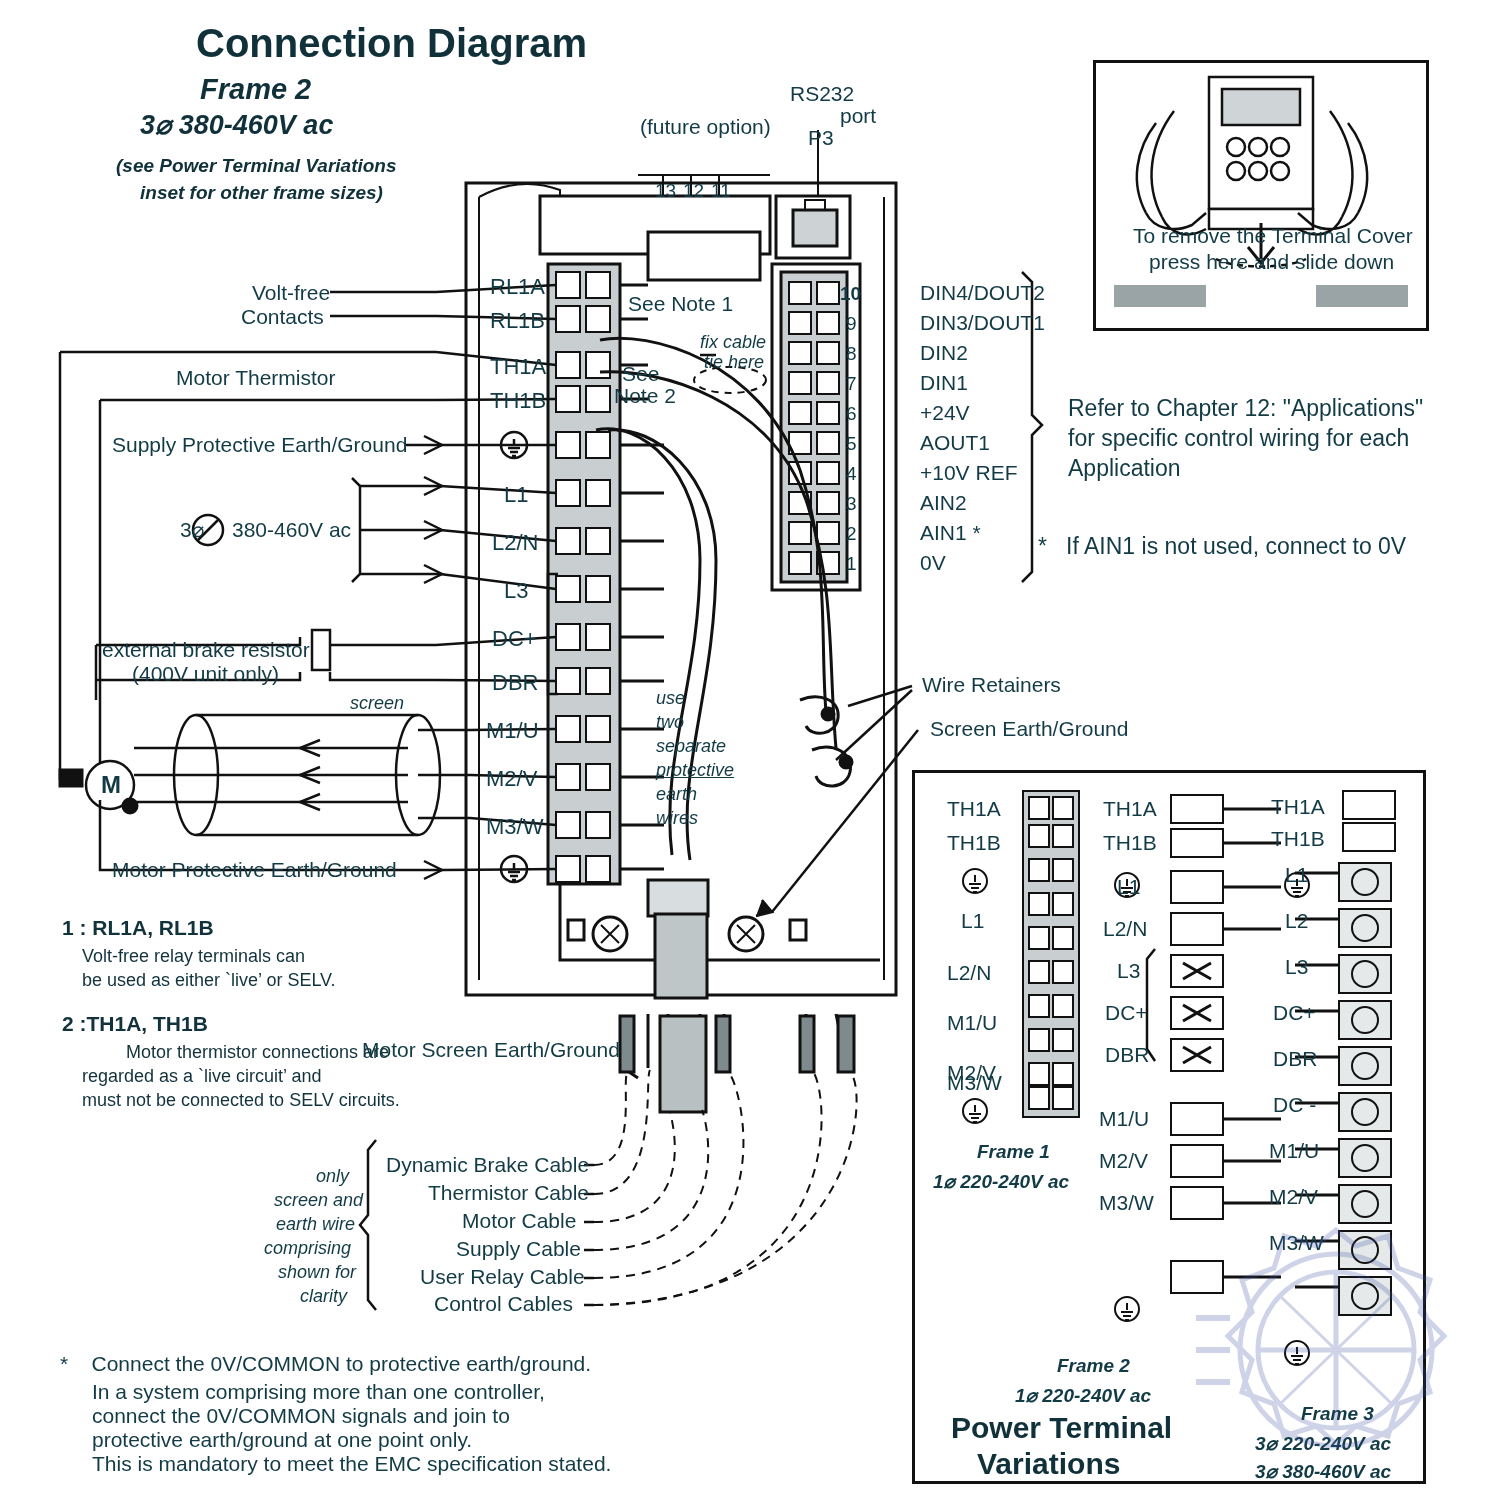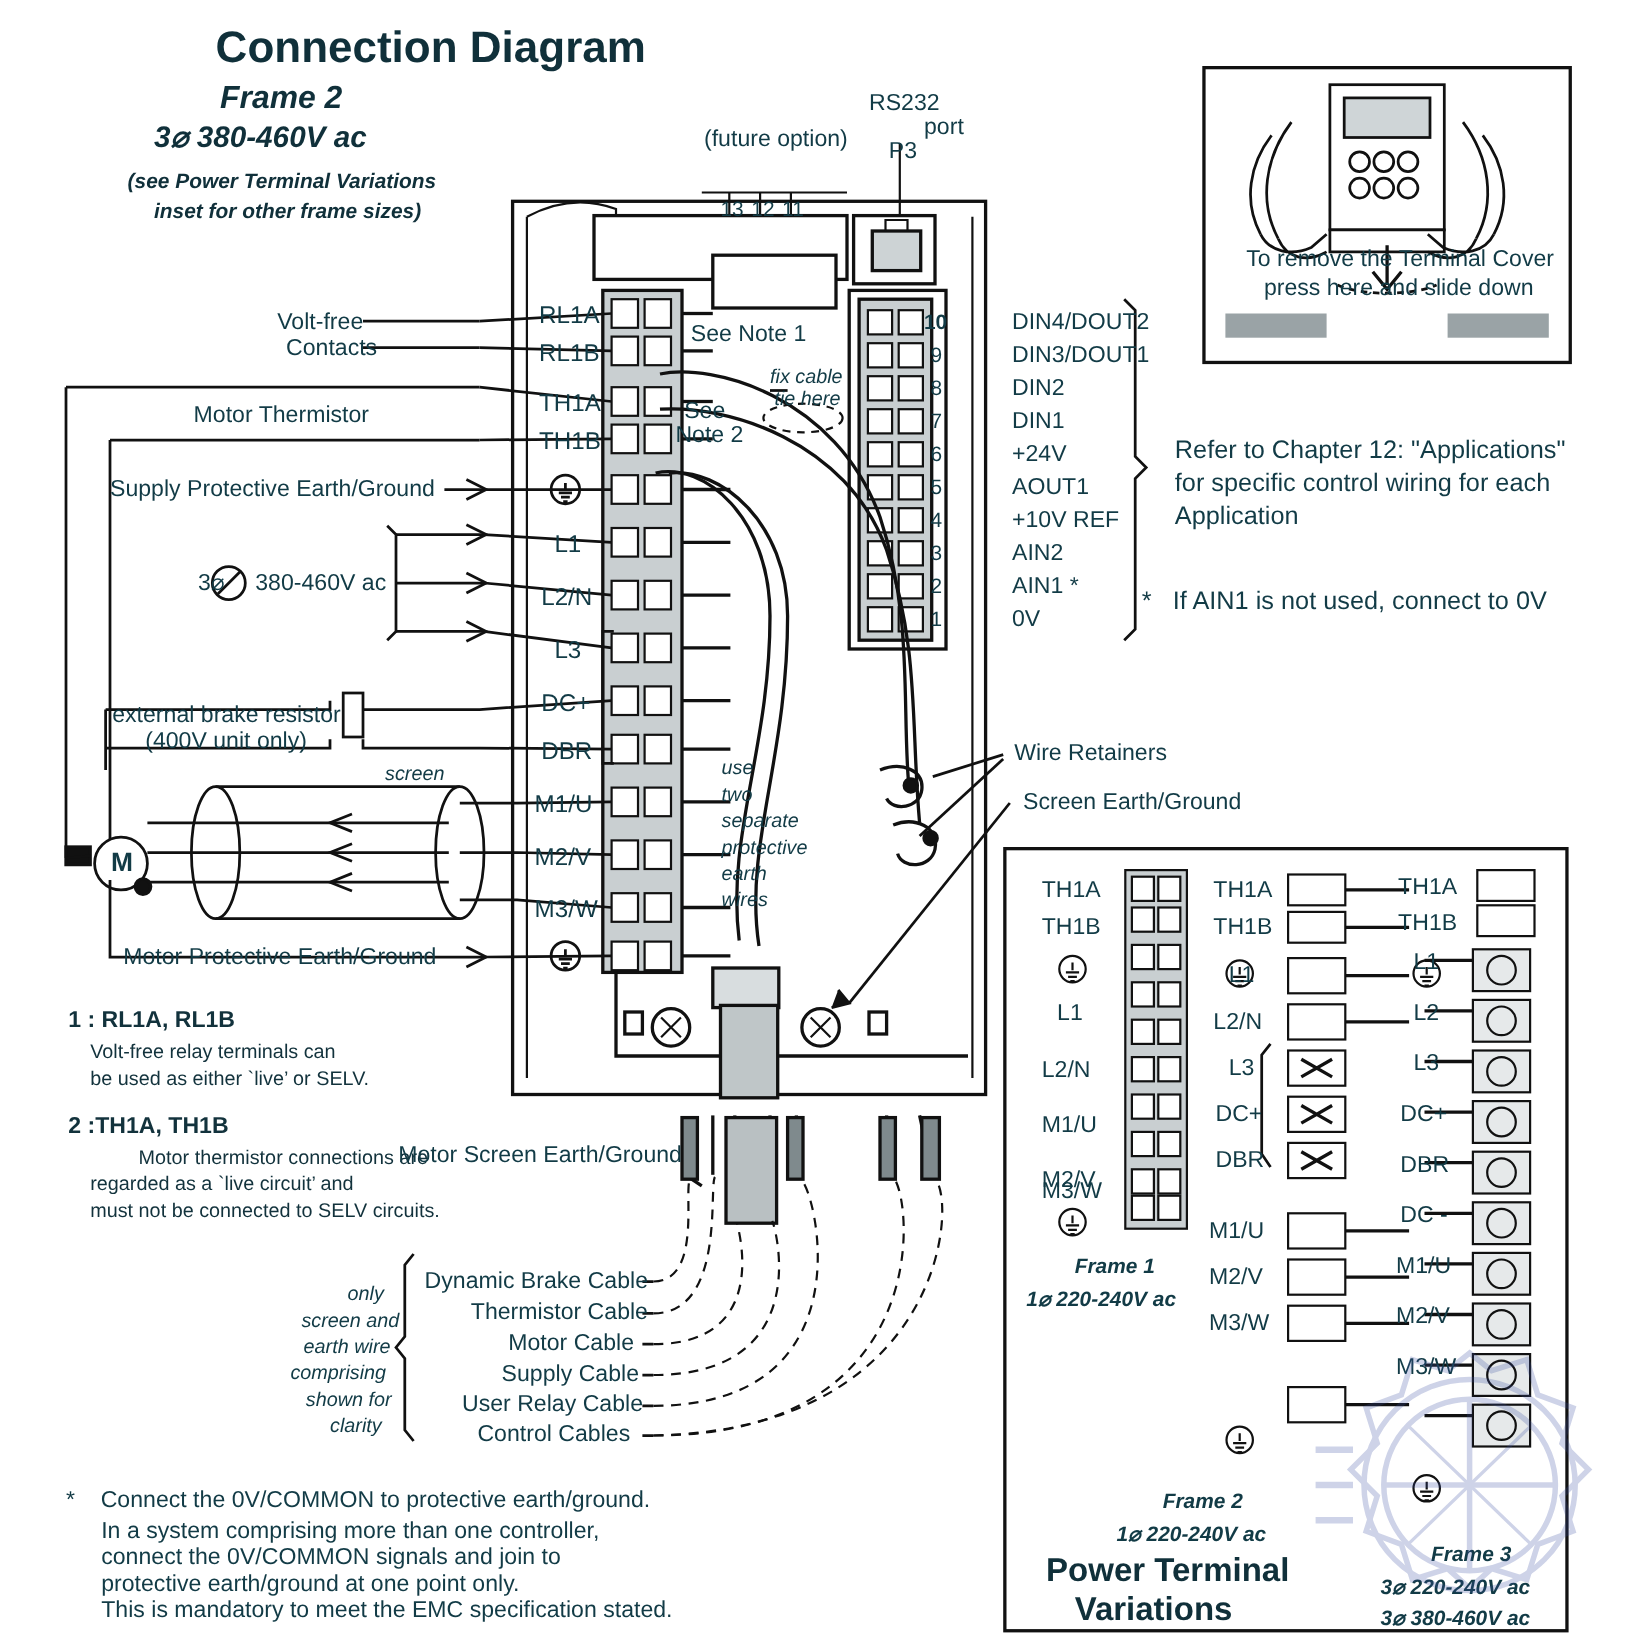--- a/index.html
+++ b/index.html
@@ -280,23 +280,23 @@
       <path d="M120,196 C140,206 190,206 210,196" stroke-dasharray="6 5"></path>
     </g>
     <rect x="18" y="222" width="92" height="22" fill="#9aa3a6"></rect>
     <rect x="220" y="222" width="92" height="22" fill="#9aa3a6"></rect>
   </svg>
 </div>
 <div class="t lbl" style="left:1133px;top:224px;">To remove the Terminal Cover</div>
 <div class="t lbl" style="left:1149px;top:250px;">press here and slide down</div>
 
 <div class="t lbl" style="left:252px;top:281px;">Volt-free</div>
-<div class="t lbl" style="left:260px;top:305px;">Contacts</div>
+<div class="t lbl" style="left:241px;top:305px;">Contacts</div>
 <div class="t lbl" style="left:176px;top:366px;">Motor Thermistor</div>
-<div class="t lbl" style="left:100px;top:433px;">Supply Protective Earth/Ground</div>
+<div class="t lbl" style="left:100px;top:433px;padding-left:12px;">Supply Protective Earth/Ground</div>
 <div class="t lbl" style="left:180px;top:518px;">3⌀</div>
 <div class="t lbl" style="left:232px;top:518px;">380-460V ac</div>
 <div class="t lbl" style="left:102px;top:638px;">external brake resistor</div>
 <div class="t lbl" style="left:132px;top:662px;">(400V unit only)</div>
 <div class="t lbl-it" style="left:350px;top:693px;">screen</div>
 <div class="t" style="left:101px;top:771px;font-size:24px;font-weight:bold;color:#123b46;">M</div>
 <div class="t lbl" style="left:112px;top:858px;">Motor Protective Earth/Ground</div>
 
 <div class="t term" style="left:490px;top:274px;">RL1A</div>
 <div class="t term" style="left:490px;top:308px;">RL1B</div>
@@ -317,21 +317,21 @@
 
 <div class="t lbl" style="left:628px;top:292px;">See Note 1</div>
 <div class="t lbl" style="left:622px;top:362px;">See</div>
 <div class="t lbl" style="left:614px;top:384px;">Note 2</div>
 <div class="t lbl-it" style="left:700px;top:332px;">fix cable</div>
 <div class="t lbl-it" style="left:704px;top:352px;">tie here</div>
 
 <div class="t lbl-it" style="left:656px;top:688px;">use</div>
 <div class="t lbl-it" style="left:656px;top:712px;">two</div>
 <div class="t lbl-it" style="left:656px;top:736px;">separate</div>
-<div class="t lbl-it" style="left:656px;top:760px;">protective</div>
+<div class="t lbl-it" style="left:656px;top:760px;text-decoration:underline;">protective</div>
 <div class="t lbl-it" style="left:656px;top:784px;">earth</div>
 <div class="t lbl-it" style="left:656px;top:808px;">wires</div>
 
 <div class="t num" style="left:840px;top:283px;font-weight:bold;">10</div>
 <div class="t num" style="left:846px;top:313px;">9</div>
 <div class="t num" style="left:846px;top:343px;">8</div>
 <div class="t num" style="left:846px;top:373px;">7</div>
 <div class="t num" style="left:846px;top:403px;">6</div>
 <div class="t num" style="left:846px;top:433px;">5</div>
 <div class="t num" style="left:846px;top:463px;">4</div>

